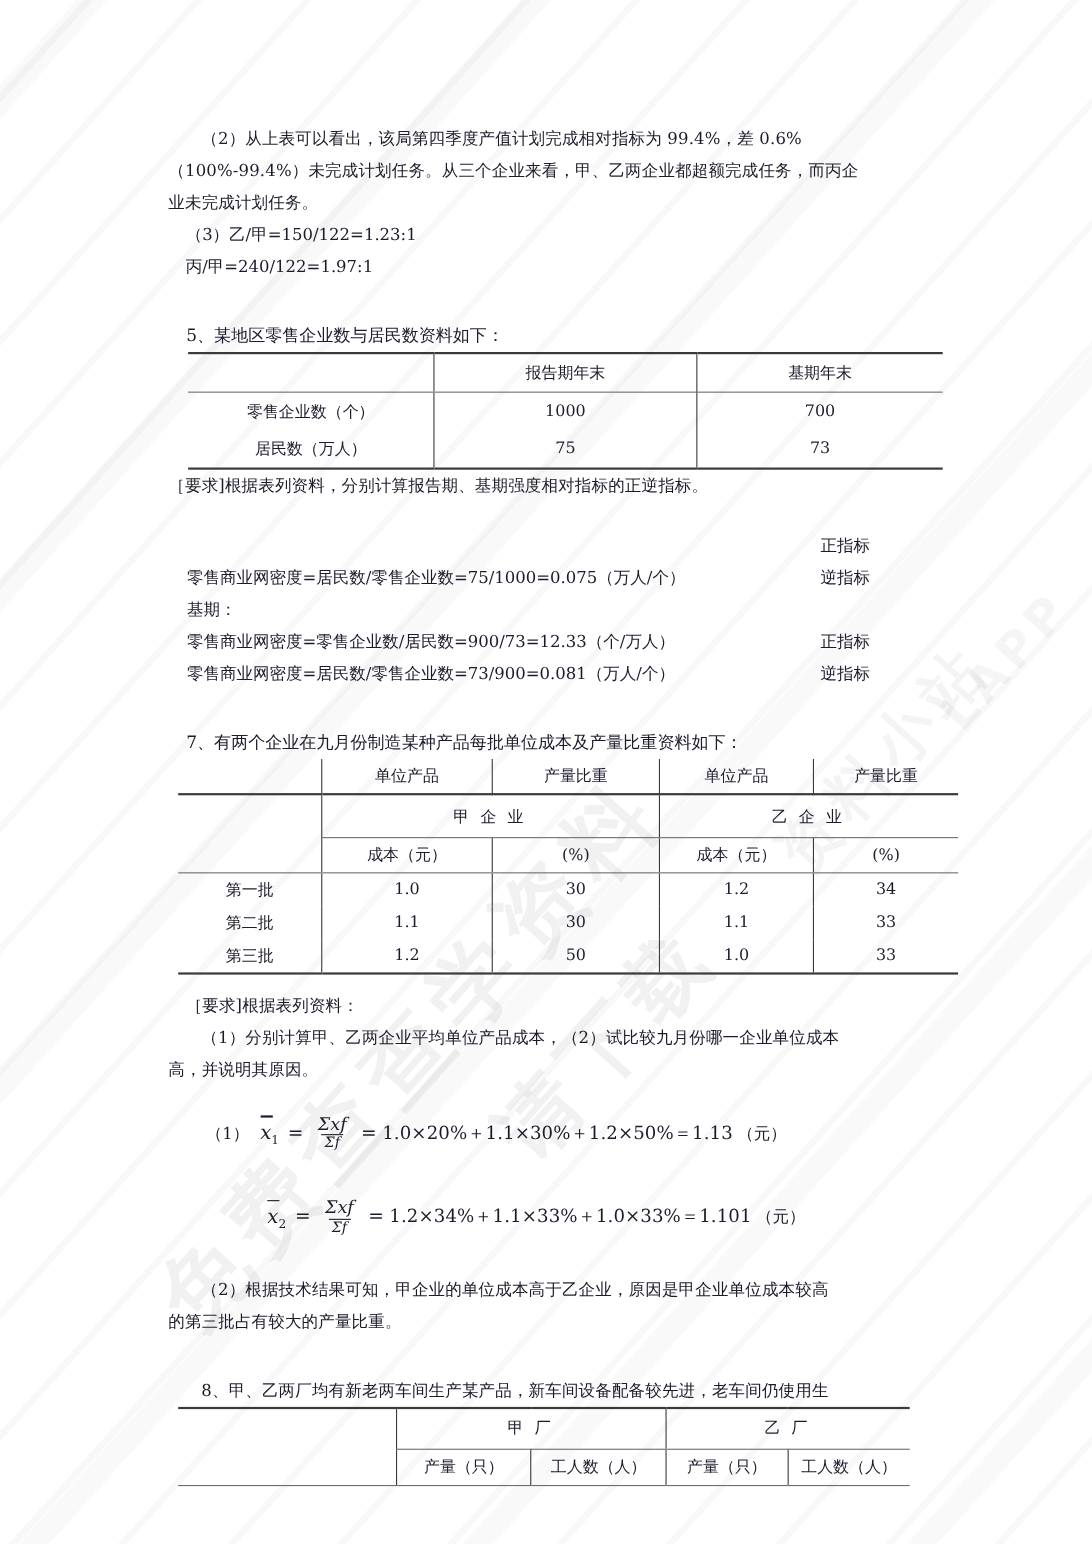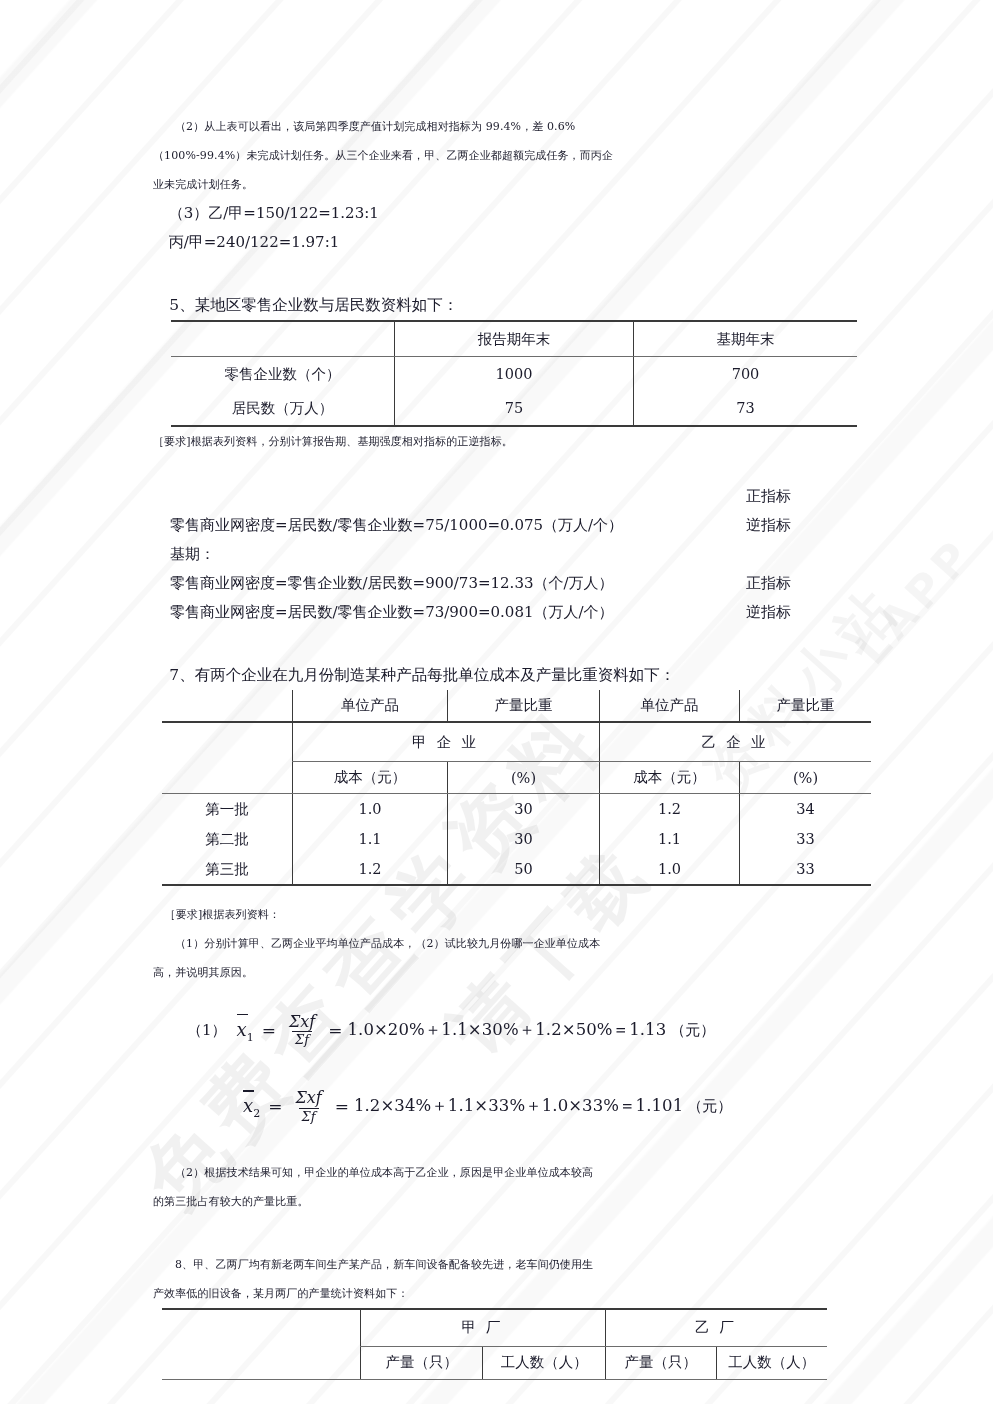--- a/index.html
+++ b/index.html
@@ -94,21 +94,21 @@
   }
   .content {
     position: absolute;
     left: 153px;
     top: 112px;
     width: 690px;
   }
 
   p.para {
     margin: 0;
-    font-size: 11px;
+    font-size: 15px;
     line-height: 29px;
     text-align: justify;
     letter-spacing: 0.01em;
   }
   p.indent2 { text-indent: 2em; }
   p.indent1 { text-indent: 1.05em; }
   .gap-s { height: 14px; }
   .gap-m { height: 26px; }
   .gap-l { height: 34px; }
   .gap-xl { height: 42px; }
@@ -415,21 +415,20 @@
       <div class="gap-l"></div>
 
       <p class="para indent2">（2）根据技术结果可知，甲企业的单位成本高于乙企业，原因是甲企业单位成本较高</p>
       <p class="para">的第三批占有较大的产量比重。</p>
     </div>
 
     <div class="gap-l"></div>
 
     <div>
       <p class="para indent2">8、甲、乙两厂均有新老两车间生产某产品，新车间设备配备较先进，老车间仍使用生</p>
-      <p class="para">产效率低的旧设备，某月两厂的产量统计资料如下：</p>
 
       <table class="doc" id="table-plant">
         <tbody>
           <tr>
             <td class="p0 rule-top"></td>
             <td class="p1 rule-top rule-mid vl grouphead" colspan="2">甲厂</td>
             <td class="p3 rule-top rule-mid vl grouphead" colspan="2">乙厂</td>
           </tr>
           <tr>
             <td class="p0 rule-mid"></td>

